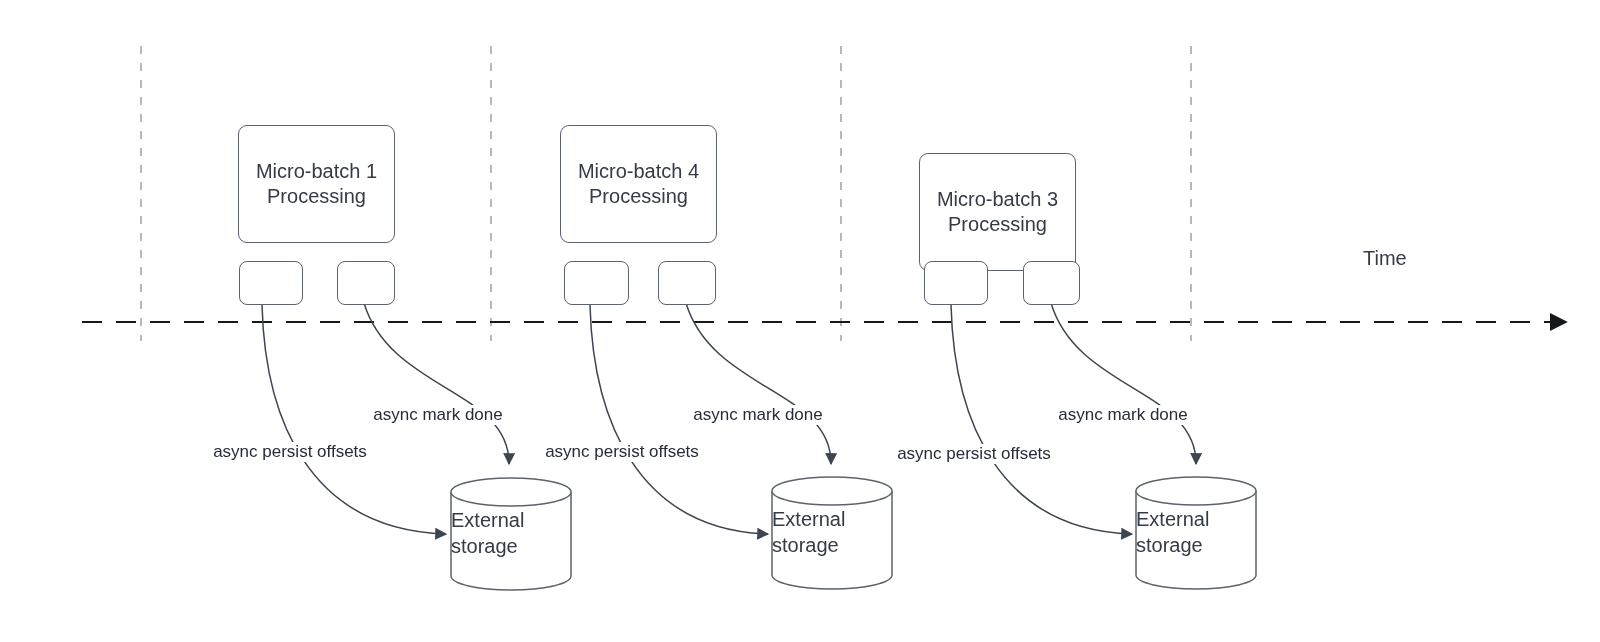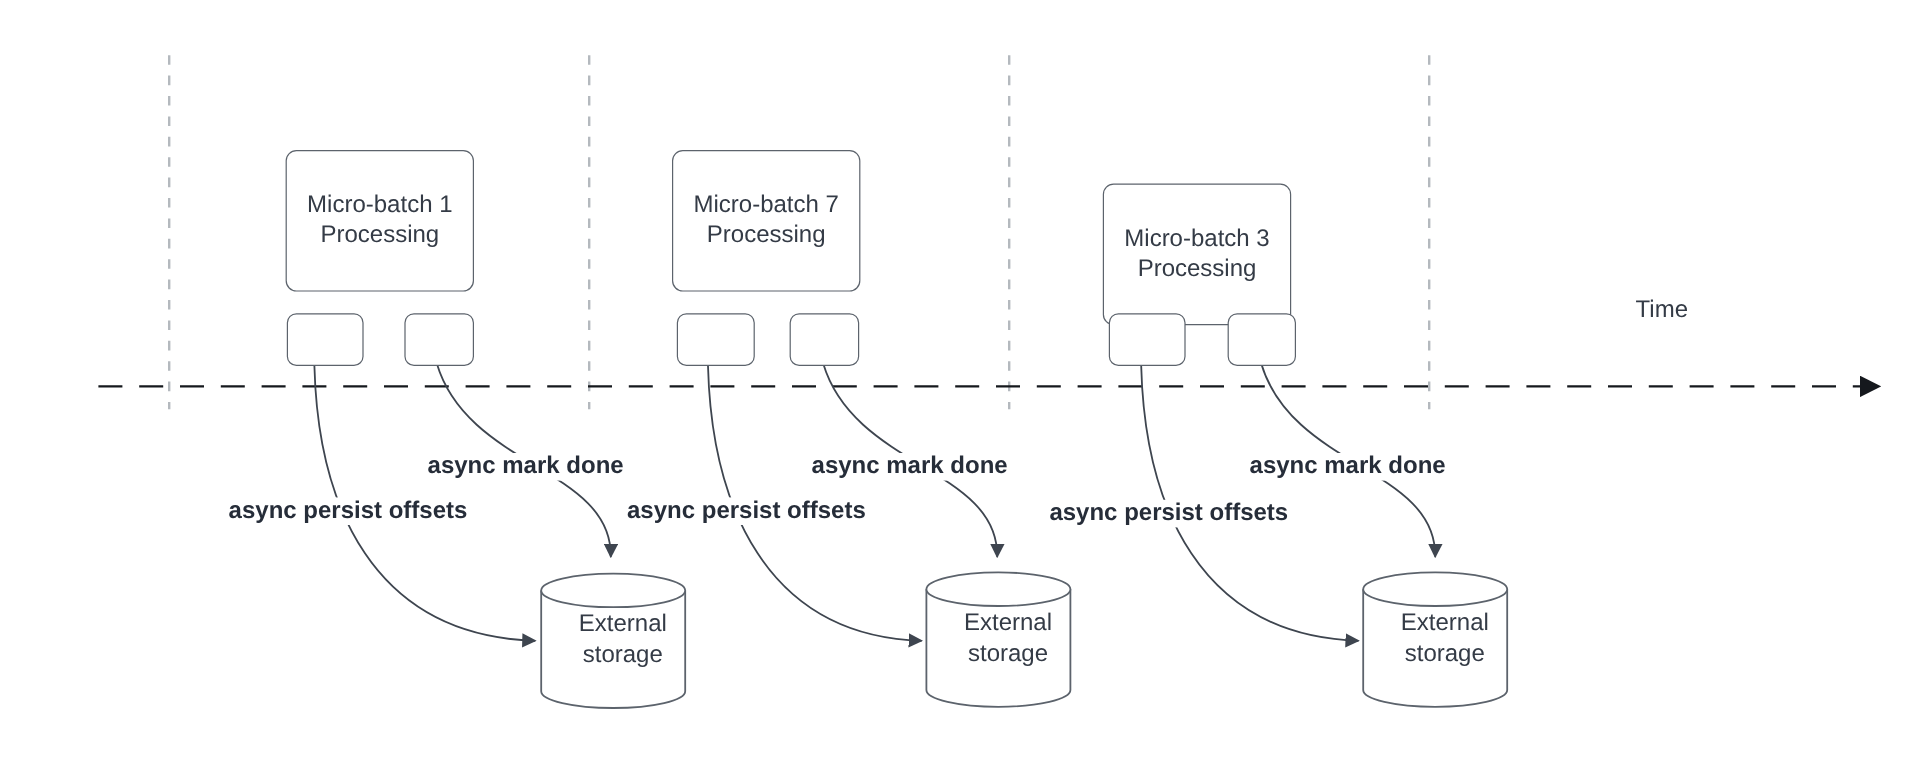--- a/index.html
+++ b/index.html
@@ -69,35 +69,35 @@
   .small-box {
     position: absolute;
     height: 44px;
     border: 1.5px solid var(--box_border);
     border-radius: 8px;
     background: var(--background);
   }
   .cyl-text {
     position: absolute;
     width: 136px;
-    text-align: center;
     font-size: 20px;
     line-height: 26px;
     color: var(--text);
     white-space: pre-line;
   }
   .edge-label {
     position: absolute;
     transform: translate(-50%, -50%);
-    font-size: 20px;
-    font-weight: bold;
+    font-size: 17px;
+    font-weight: normal;
     color: var(--label_text);
     background: var(--background);
     padding: 0 3px;
     white-space: nowrap;
+    margin-top: 26px;
   }
   .time-label {
     position: absolute;
     font-size: 20px;
     color: var(--text);
   }
 </style>
 </head>
 <body>
 
@@ -145,21 +145,21 @@
 
   <div class="batch-box" style="left:238px; top:125px;">Micro-batch 1
 Processing</div>
   <div class="small-box" style="left:239px; top:261px; width:64px;"></div>
   <div class="small-box" style="left:337px; top:261px; width:58px;"></div>
   <div class="edge-label" style="left:290px; top:426px;">async persist offsets</div>
   <div class="edge-label" style="left:438px; top:389px;">async mark done</div>
   <div class="cyl-text" style="left:451px; top:507px;">External
 storage</div>
 
-  <div class="batch-box" style="left:560px; top:125px;">Micro-batch 7
+  <div class="batch-box" style="left:560px; top:125px;">Micro-batch 4
 Processing</div>
   <div class="small-box" style="left:564px; top:261px; width:65px;"></div>
   <div class="small-box" style="left:658px; top:261px; width:58px;"></div>
   <div class="edge-label" style="left:622px; top:426px;">async persist offsets</div>
   <div class="edge-label" style="left:758px; top:389px;">async mark done</div>
   <div class="cyl-text" style="left:772px; top:506px;">External
 storage</div>
 
   <div class="batch-box" style="left:919px; top:125px;margin-top:28px;">Micro-batch 3
 Processing</div>

